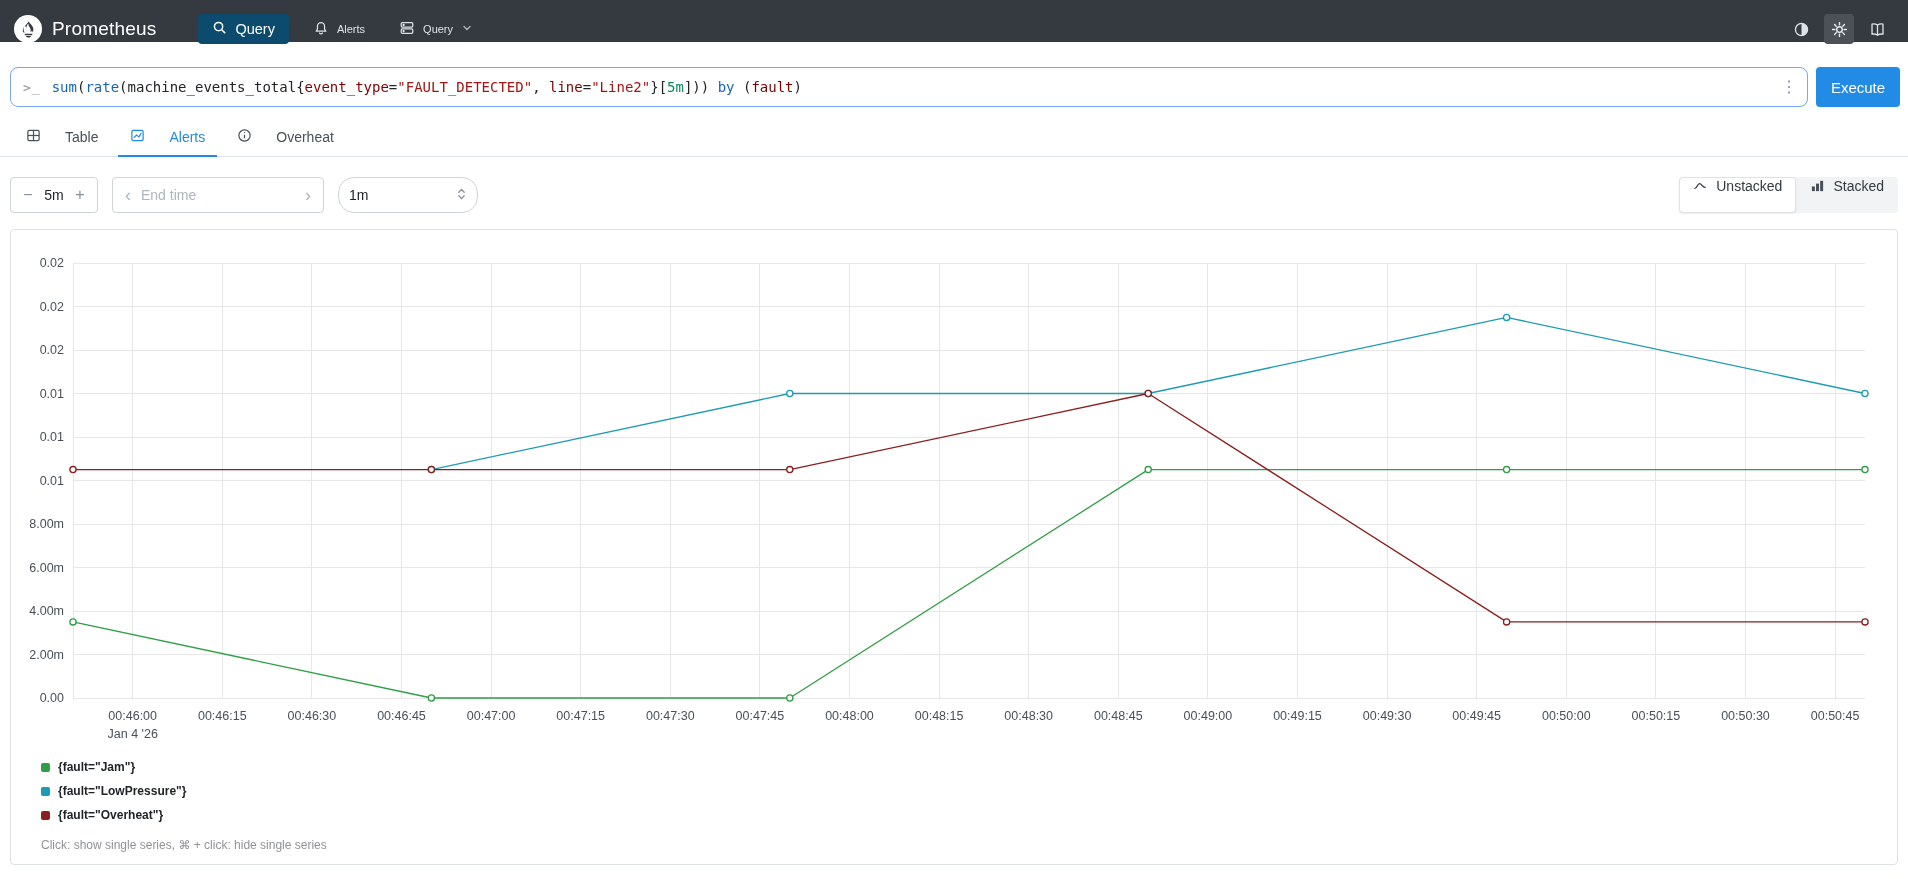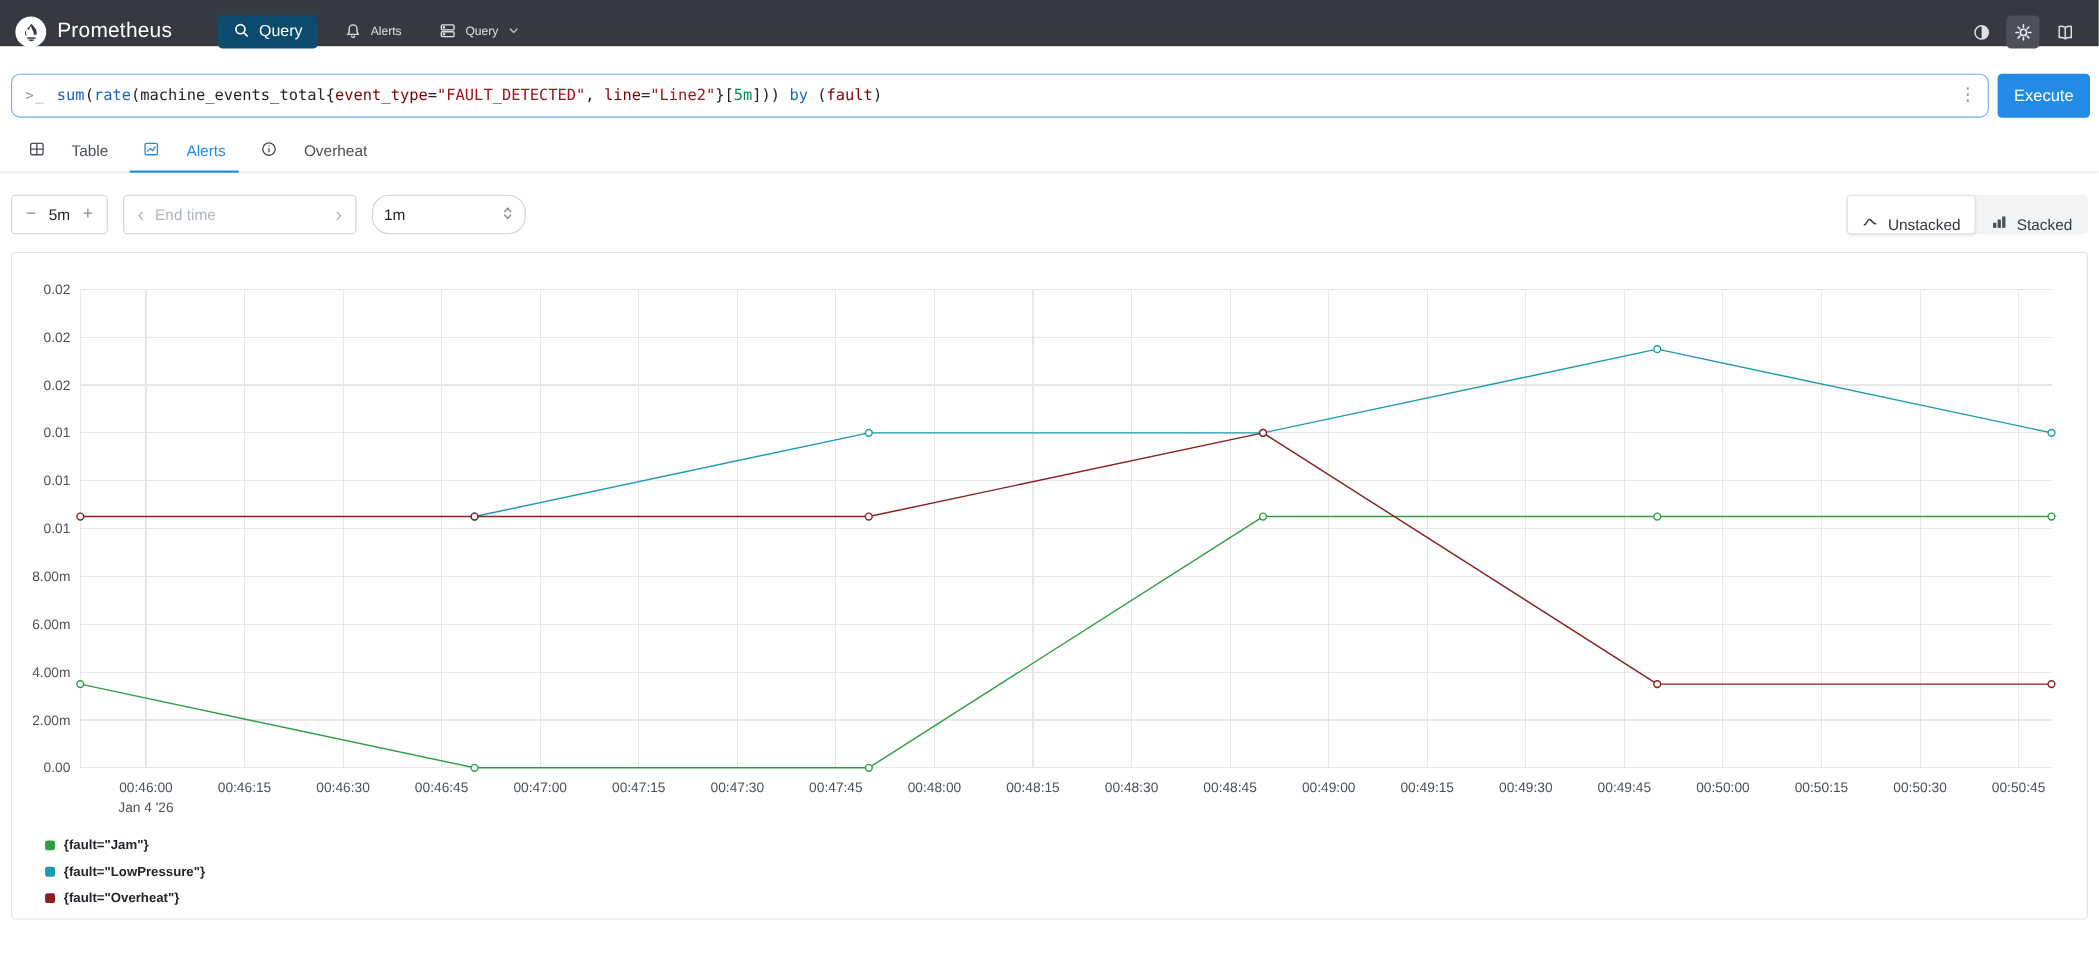--- a/index.html
+++ b/index.html
@@ -45,21 +45,21 @@
   .controls { display:flex; align-items:center; gap:14px; padding:20px 10px 0 10px; }
   .dur-group { display:flex; align-items:center; border:1px solid #ced4da; border-radius:4px; height:36px; padding:0 4px; background:#fff; }
   .dur-btn { width:26px; height:30px; background:none; border:none; color:#868e96; font-size:16px; cursor:pointer; }
   .dur-value { font-size:14px; color:#212529; min-width:26px; text-align:center; }
   .endtime { width:212px; height:36px; border:1px solid #ced4da; border-radius:4px; display:flex; align-items:center; padding:0 10px; background:#fff; }
   .endtime .chev { color:#adb5bd; font-size:18px; line-height:1; cursor:pointer; padding:0 2px; }
   .endtime .ph { flex:1; color:#adb5bd; font-size:14px; padding-left:8px; }
   .resolution { width:140px; height:36px; border:1px solid #ced4da; border-radius:16px; display:flex; align-items:center; padding:0 10px; background:#fff; font-size:14px; color:#212529; cursor:pointer; }
   .resolution .spacer { flex:1; }
   .stack-toggle { margin-left:auto; display:flex; background:#f1f3f5; border-radius:4px; }
-  .seg { height:36px; display:flex; align-items:flex-end; gap:8px; padding:0 13px; font-size:14px; color:#343a40; background:transparent; border:1px solid transparent; border-radius:4px; cursor:pointer; font-family:inherit; }
+  .seg { height:36px; display:flex; align-items:flex-start; gap:8px; padding:0 13px; font-size:14px; color:#343a40; background:transparent; border:1px solid transparent; border-radius:4px; cursor:pointer; font-family:inherit; }
   .seg.active { background:#fff; border-color:#dee2e6; box-shadow:0 1px 2px rgba(0,0,0,.08); }
 
   
   .chart-panel { margin:16px 10px 0 10px; border:1px solid #dee2e6; border-radius:4px; padding:6px 0 12px 0; background:#fff; }
   .legend { padding:8px 0 0 30px; display:flex; flex-direction:column; gap:10px; }
   .legend-item { display:flex; align-items:center; gap:8px; font-size:12px; font-weight:600; color:#212529; cursor:pointer; }
   .legend-swatch { width:9px; height:9px; border-radius:2px; flex:0 0 auto; }
   .hint { padding:16px 0 0 30px; color:#909296; font-size:12px; }
 </style>
 </head>
@@ -323,13 +323,14 @@
       </div>
       <div class="legend-item">
         <span class="legend-swatch" style="background: rgb(29, 155, 178);"></span>
         <span>{fault="LowPressure"}</span>
       </div>
       <div class="legend-item">
         <span class="legend-swatch" style="background: rgb(139, 30, 30);"></span>
         <span>{fault="Overheat"}</span>
       </div>
     </div>
+  <div class="hint">Click: show single series, ⌘ + click: hide single series</div>
 </div>
 
 </body></html>

